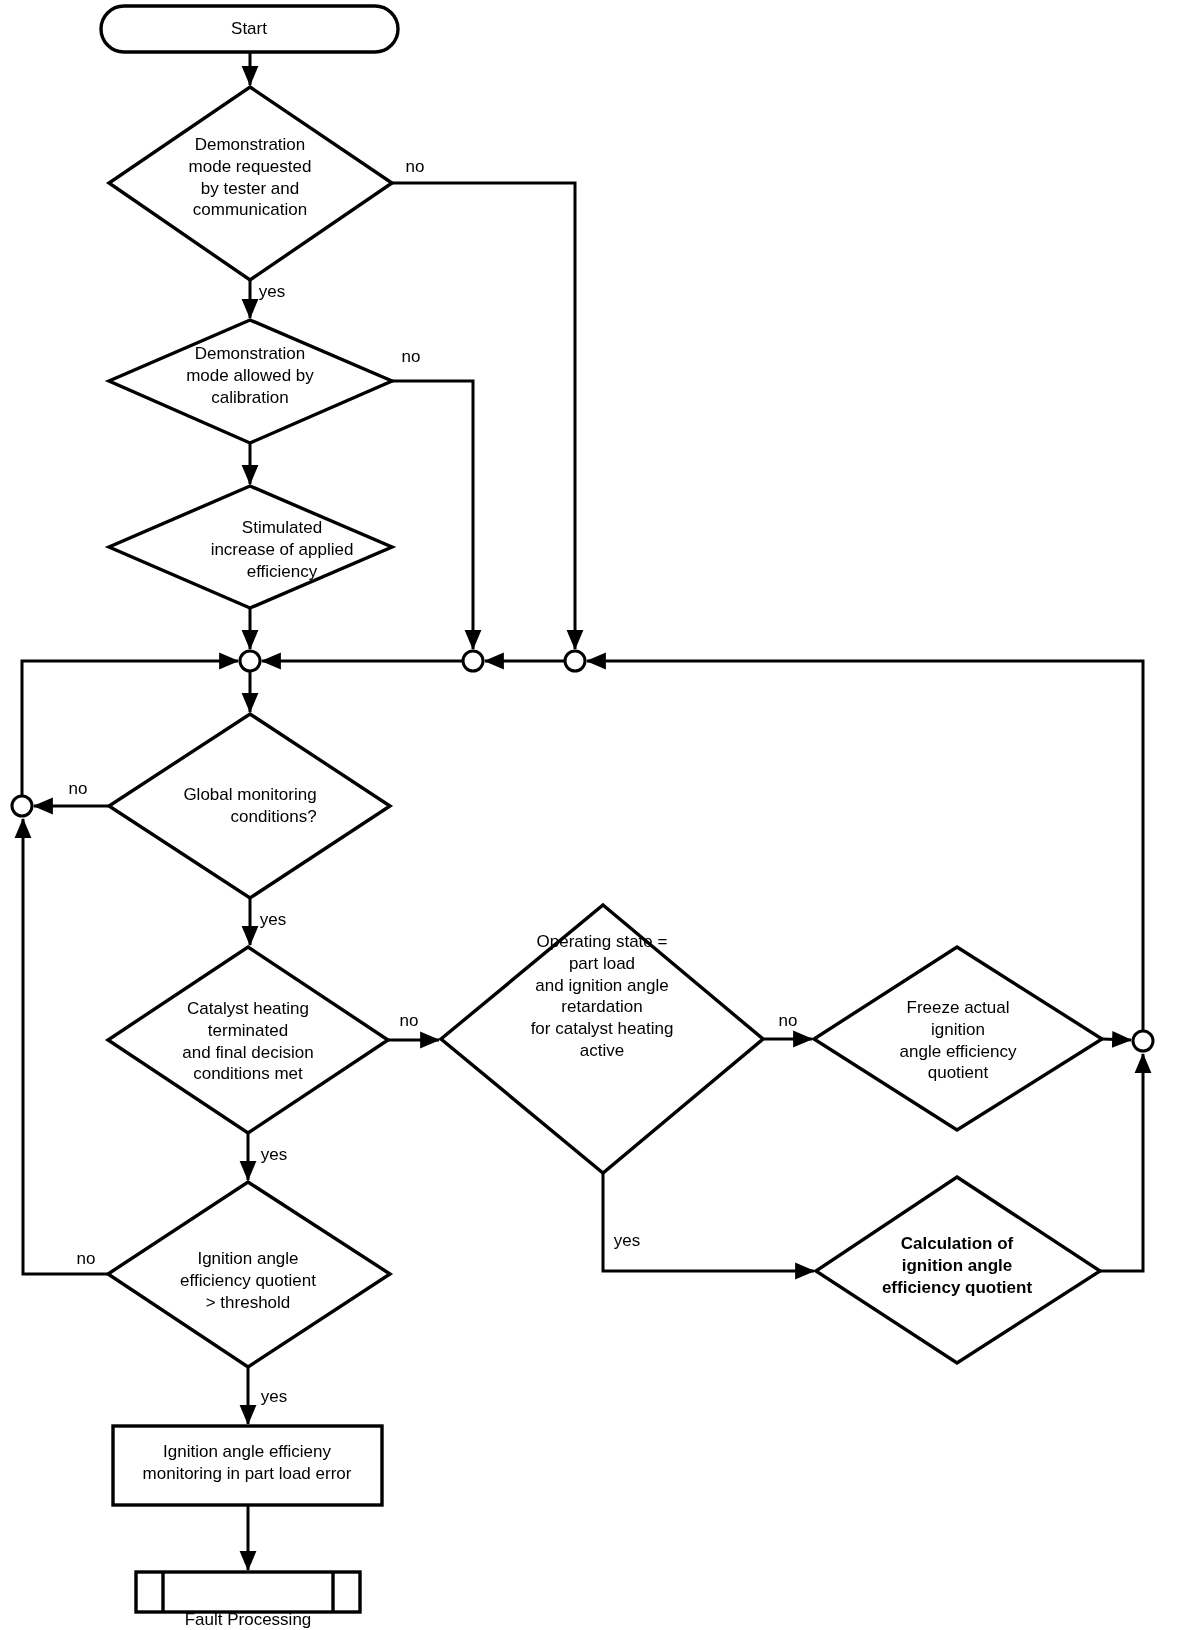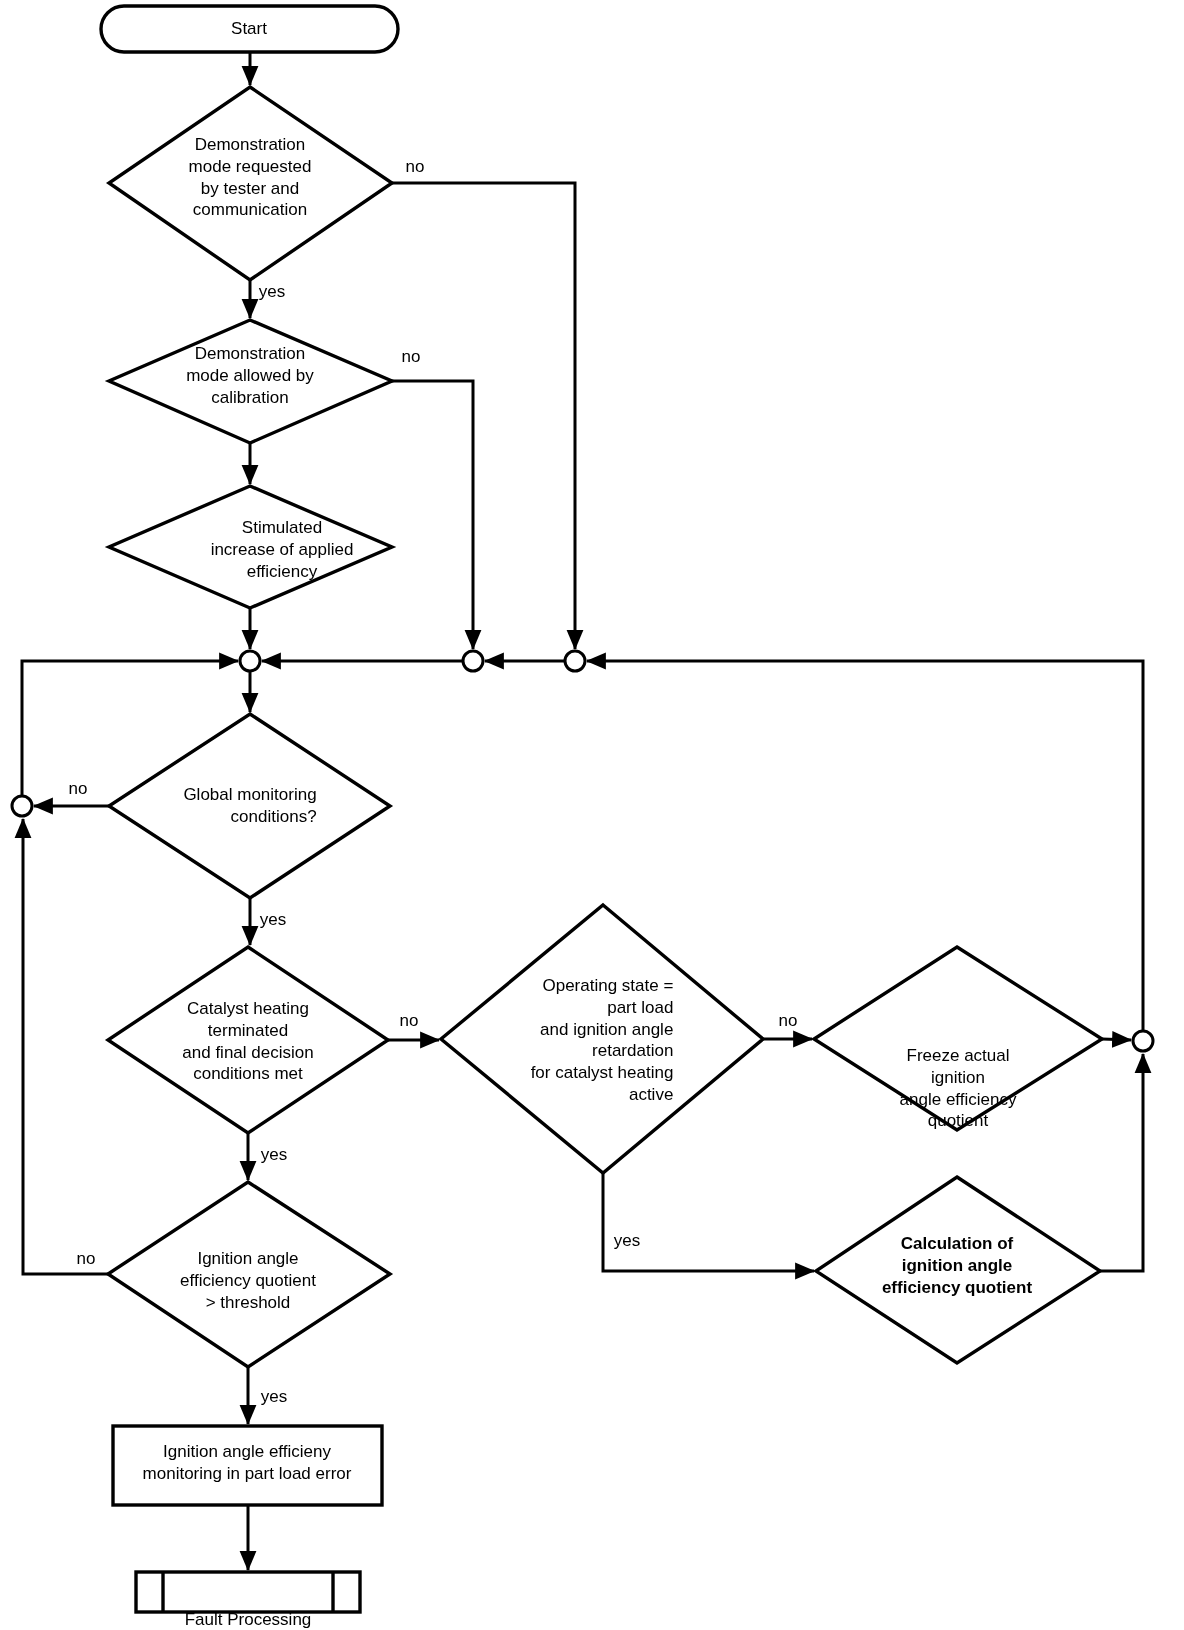--- a/index.html
+++ b/index.html
@@ -107,27 +107,27 @@
 calibration</div>
   <div class="label" style="left:250px; top:550px;margin-left:32px;">Stimulated
 increase of applied
 efficiency</div>
   <div class="label" style="left:250px; top:806px;text-align:right;">Global monitoring
 conditions?</div>
   <div class="label" style="left:248px; top:1041px;text-align:center;">Catalyst heating
 terminated
 and final decision
 conditions met</div>
-  <div class="label" style="left:602px; top:1040px;text-align:right;">Operating state =
+  <div class="label" style="left:602px; top:996px;">Operating state =
 part load
 and ignition angle
 retardation
 for catalyst heating
 active</div>
-  <div class="label" style="left:958px; top:1040px;margin-top:48px;">Freeze actual
+  <div class="label" style="left:958px; top:1040px;">Freeze actual
 ignition
 angle efficiency
 quotient</div>
   <div class="label" style="left:957px; top:1266px;font-weight:bold;">Calculation of
 ignition angle
 efficiency quotient</div>
   <div class="label" style="left:248px; top:1281px;">Ignition angle
 efficiency quotient
 &gt; threshold</div>
   <div class="label" style="left:247px; top:1463px;">Ignition angle efficieny

